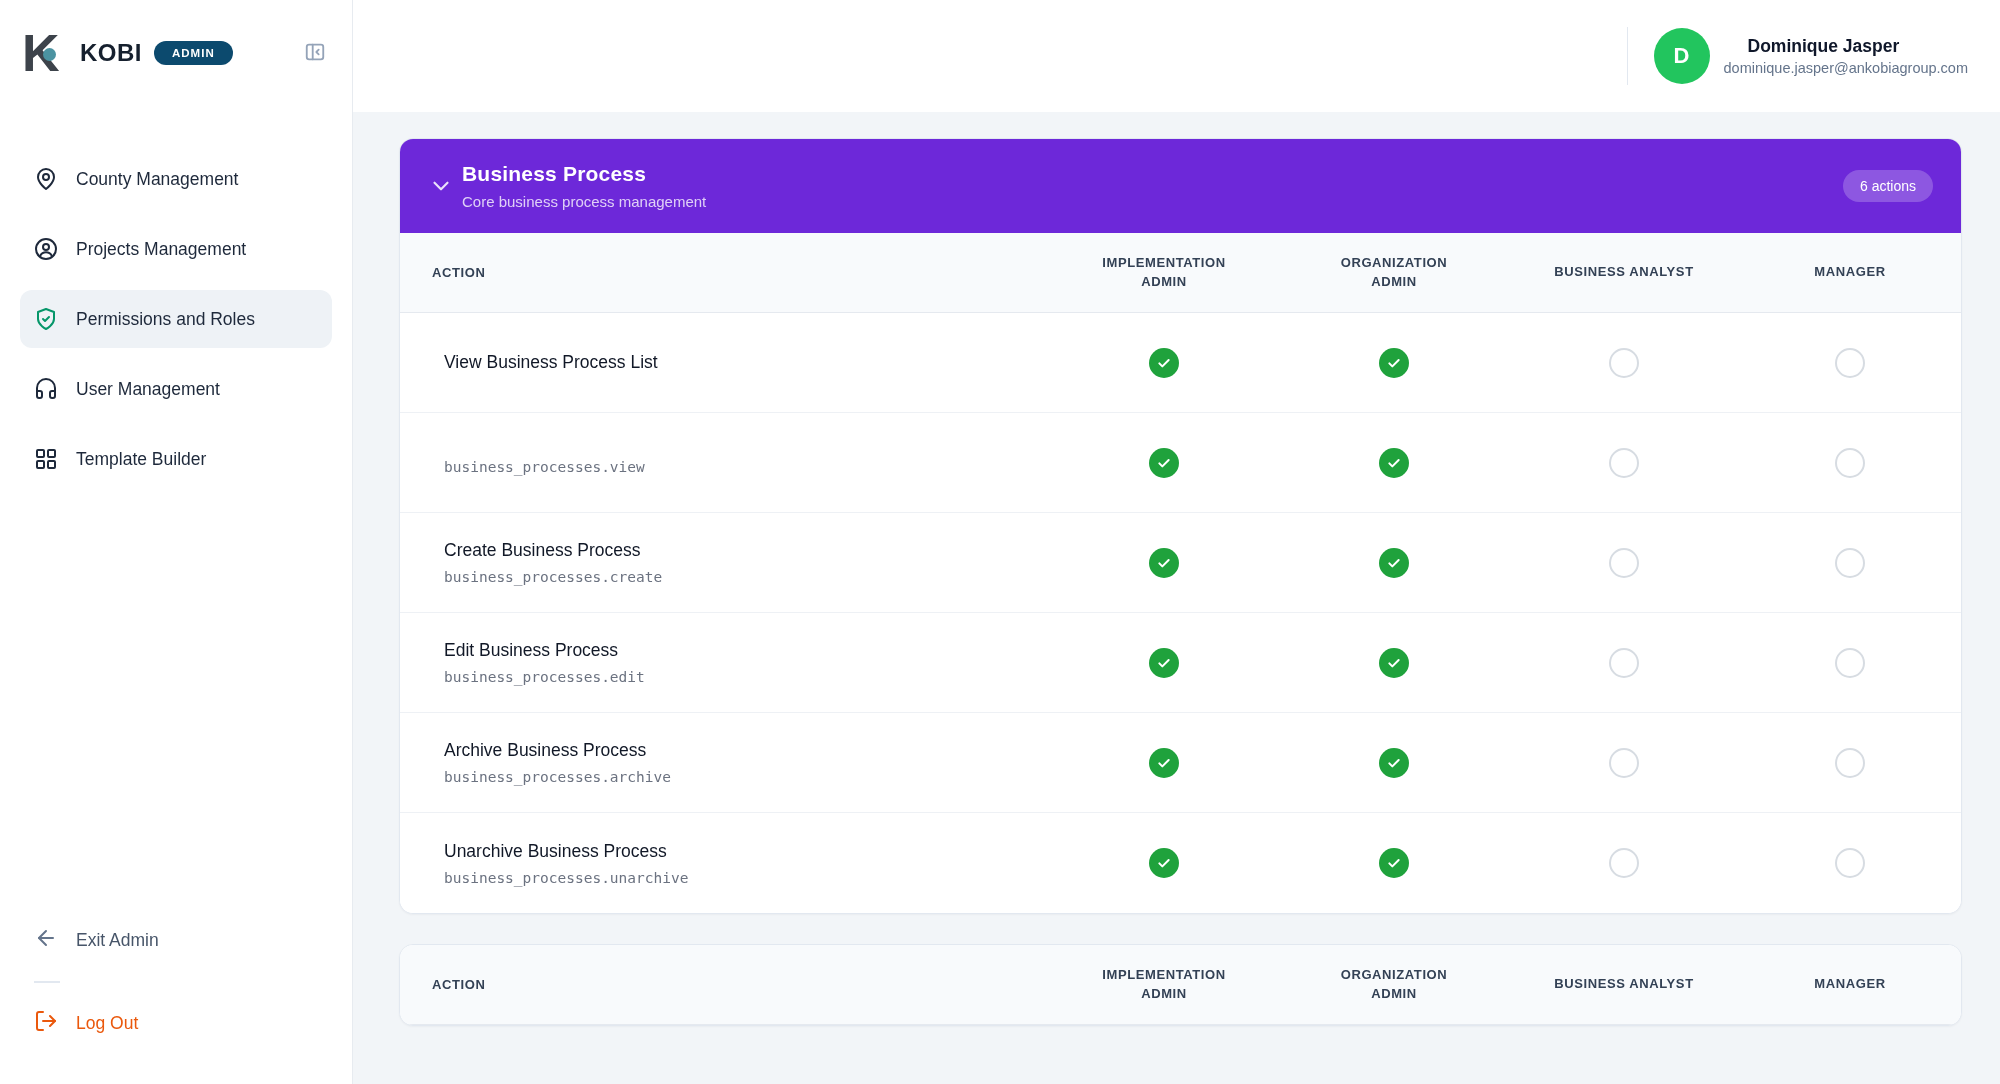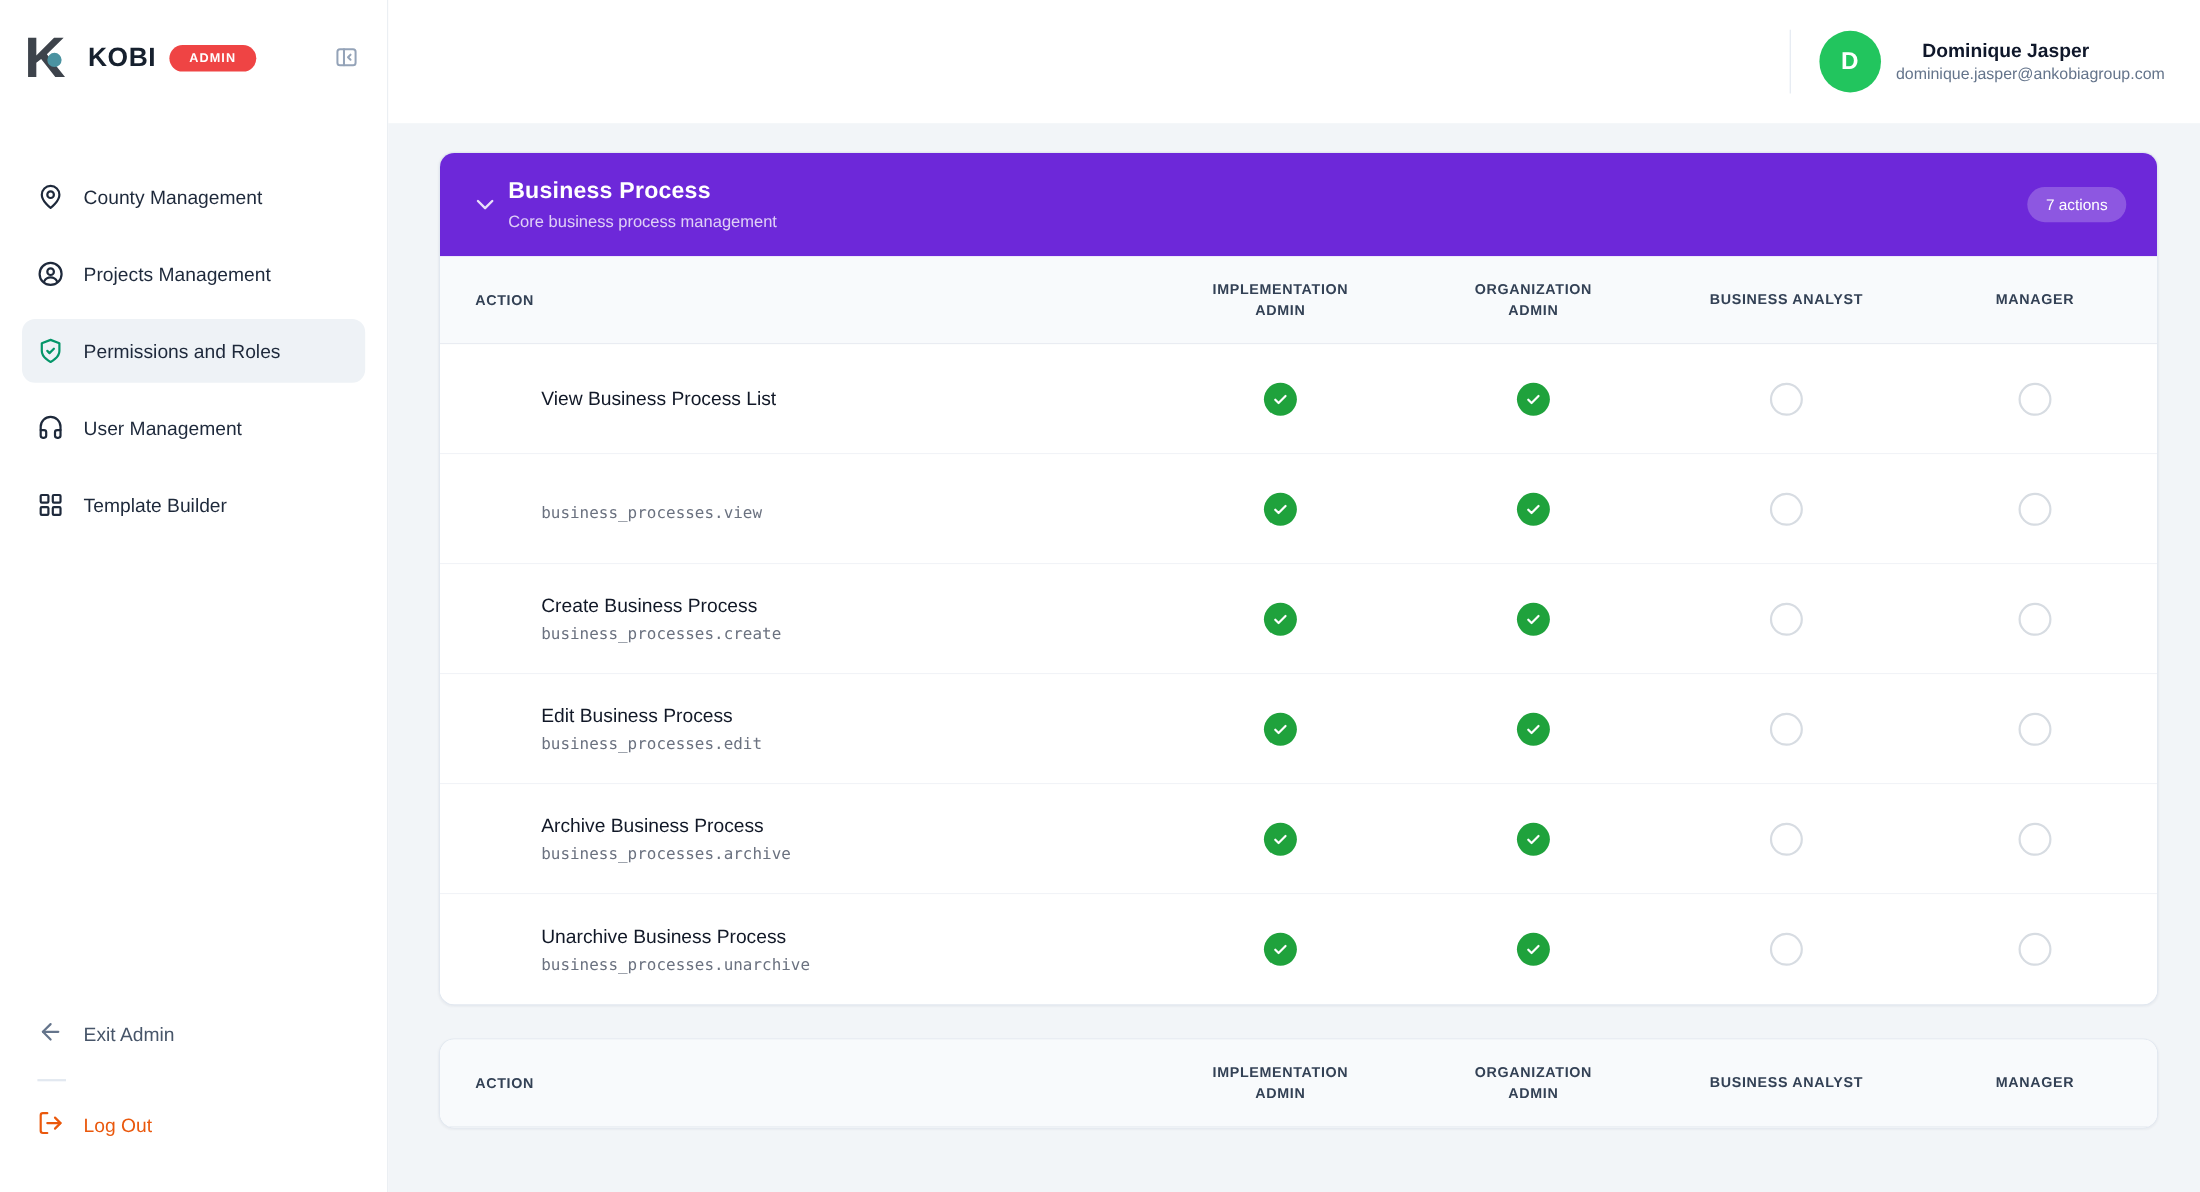--- a/index.html
+++ b/index.html
@@ -8,21 +8,21 @@
   .app { display:flex; width:2000px; height:1084px; }
 
   
   .sidebar { width:353px; min-width:353px; background:#ffffff; border-right:1px solid #e7ebf0;
              display:flex; flex-direction:column; }
   .sidebar-header { display:flex; align-items:center; padding:28px 22px 24px 22px; gap:12px; }
   .logo { position:relative; width:46px; height:50px; flex:none; }
   .logo-k { font-size:52px; font-weight:800; color:#3d434b; line-height:50px; letter-spacing:-2px; }
   .logo-dot { position:absolute; left:21px; top:20px; width:13px; height:13px; border-radius:50%; background:#4b93a1; }
   .brand-name { font-size:24px; font-weight:800; color:#16202e; letter-spacing:.5px; }
-  .admin-badge { background:#ef4444; color:#fff; font-size:11.5px; font-weight:700; letter-spacing:1px;
+  .admin-badge { background:#0c4a6e; color:#fff; font-size:11.5px; font-weight:700; letter-spacing:1px;
                  padding:6px 18px; border-radius:999px; }
   .collapse-btn { margin-left:auto; background:none; border:none; cursor:pointer; color:#94a3b8;
                   width:30px; height:30px; display:flex; align-items:center; justify-content:center; }
   .collapse-btn svg { width:22px; height:22px; }
 
   .nav { margin-top:42px; display:flex; flex-direction:column; }
   .nav-item { display:flex; align-items:center; gap:18px; height:58px; margin:6px 20px; padding:0 14px;
               border-radius:12px; font-size:17.5px; font-weight:500; color:#1e293b; cursor:pointer; }
   .nav-item.active { background:#eef2f6; }
   .nav-icon { width:24px; height:24px; flex:none; color:#1e293b; }
@@ -61,21 +61,21 @@
                padding:8px 17px; border-radius:999px; }
 
   .t-head { display:grid; grid-template-columns:1fr 230px 230px 230px 222px; align-items:center;
             height:80px; background:#f8fafc; border-bottom:1px solid #e5e9ef; }
   .th { font-size:13px; font-weight:700; color:#334155; letter-spacing:.6px; text-transform:uppercase;
         padding-left:32px; }
   .th.th-center { padding-left:0; justify-self:center; text-align:center; max-width:150px; line-height:1.45; }
   .t-row { display:grid; grid-template-columns:1fr 230px 230px 230px 222px; align-items:center;
            height:100px; border-bottom:1px solid #eef1f5; background:#fff; }
   .t-row:last-child { border-bottom:none; }
-  .action-cell { padding-left:44px;margin-left:48px; }
+  .action-cell { padding-left:44px; }
   .row-action { font-size:17.5px; font-weight:500; color:#111827; }
   .row-perm { font-size:14.5px; color:#6b7280; margin-top:8px;
               font-family:"DejaVu Sans Mono","Liberation Mono",monospace; }
   .role-cell { display:flex; justify-content:center; }
   .circle { width:30px; height:30px; border-radius:50%; display:flex; align-items:center;
             justify-content:center; cursor:pointer; }
   .circle.granted { background:#1fa23c; color:#fff; }
   .circle.granted svg { width:16px; height:16px; }
   .circle.empty { border:2px solid #d7dce2; background:transparent; }
 </style>
@@ -176,21 +176,21 @@
     <div class="content" id="sections">
         <section class="section-card">
     <div class="section-header">
       <span class="chevron"><svg viewBox="0 0 24 24" fill="none" stroke="currentColor" stroke-width="2" stroke-linecap="round" stroke-linejoin="round">
                 <path d="m6 9 6 6 6-6"></path>
               </svg></span>
       <div class="sec-titles">
         <div class="sec-title">Business Process</div>
         <div class="sec-subtitle">Core business process management</div>
       </div>
-      <span class="sec-badge">7 actions</span>
+      <span class="sec-badge">6 actions</span>
     </div>
     <div class="t-head">
             <div class="th"><span>ACTION</span></div>
             <div class="th th-center"><span>IMPLEMENTATION ADMIN</span></div>
             <div class="th th-center"><span>ORGANIZATION ADMIN</span></div>
             <div class="th th-center"><span>BUSINESS ANALYST</span></div>
             <div class="th th-center"><span>MANAGER</span></div>
           </div>
     <div class="t-body">
             <div class="t-row">

